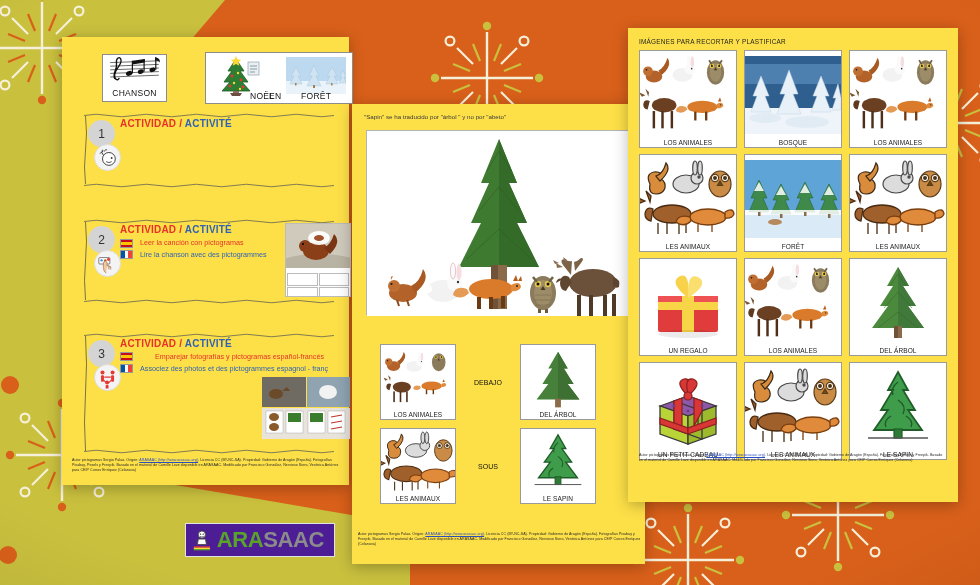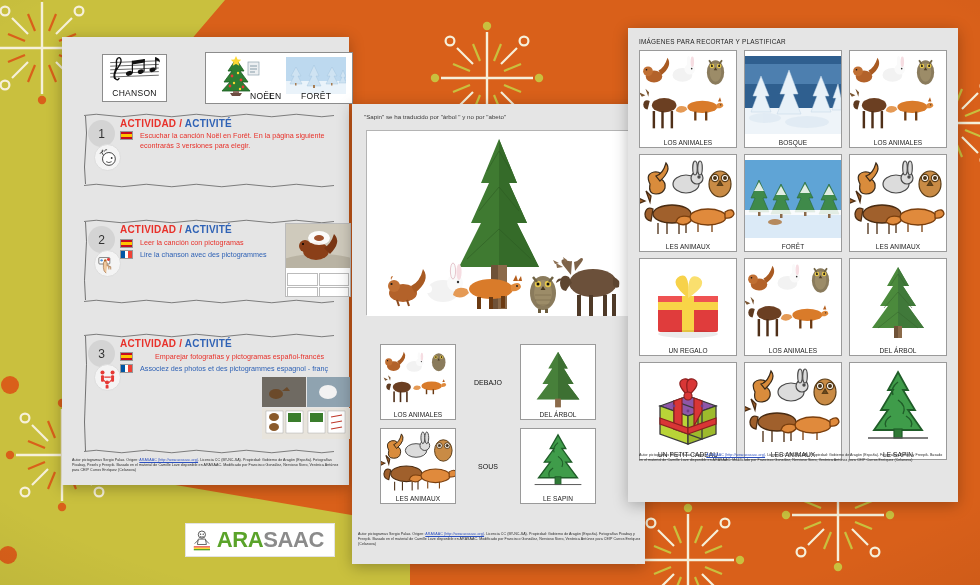--- a/index.html
+++ b/index.html
@@ -23,21 +23,21 @@
     background: #c9c03e;
     clip-path: polygon(0 0, 410px 70px, 410px 130px, 0 130px);
   }
   .vignette {
     position: absolute; inset: 0; pointer-events: none;
     background: radial-gradient(ellipse 120% 110% at 50% 45%, rgba(0,0,0,0) 55%, rgba(0,0,0,0.20) 100%);
   }
 
   
   .sheet {
-    position: absolute; background: #e5e5e5;
+    position: absolute; background: #fde047;
     box-shadow: 0 3px 14px rgba(0,0,0,0.28);
   }
   .sheet-left  { left: 62px;  top: 37px;  width: 287px; height: 448px; }
   .sheet-mid   { left: 352px; top: 104px; width: 293px; height: 460px; }
   .sheet-right { left: 628px; top: 28px;  width: 330px; height: 474px; }
 
   
   .card {
     border: 1px solid #9a9a9a; background: #fff;
     display: flex; flex-direction: column; align-items: center;
@@ -80,21 +80,21 @@
   .flag-es { background: linear-gradient(to bottom, #c60b1e 0 25%, #ffc400 25% 75%, #c60b1e 75% 100%); }
   .flag-fr { background: linear-gradient(to right, #0055a4 0 33.3%, #fff 33.3% 66.6%, #ef4135 66.6% 100%); }
 
   .footnote {
     position: absolute; font-size: 3.6px; line-height: 1.45; color: #2a2a2a;
     letter-spacing: .05px;
   }
   .footnote a { color: #2b4fbf; text-decoration: underline; }
 
   .arasaac-logo {
-    position: absolute; background: #ffffff; border: 1px solid #e3e3e3;
+    position: absolute; background: #4c1d95; border: 1px solid #e3e3e3;
     display: flex; align-items: center; gap: 5px; padding: 3px 10px 3px 6px;
   }
   .ara-green { color: #5aa32a; font-weight: bold; letter-spacing: -0.4px; }
   .ara-gray  { color: #8b8b8b; font-weight: bold; letter-spacing: -0.4px; }
 
   
   .mid-note { position: absolute; left: 12px; top: 9px; font-size: 6.2px; color: #3a3a3a; }
   .photo-frame {
     position: absolute; left: 14px; top: 26px; width: 265px; height: 185px;
     border: 1px solid #b4b4b4; background: #fff;
@@ -283,27 +283,20 @@
           <path d="M7 9 q-3 -3 -1 -6" fill="none" stroke="#333" stroke-width="1"></path>
           <path d="M5 6 l2 -2 M5 6 l-2 1" stroke="#333" stroke-width="0.9"></path>
           <path d="M8 5 q1 -3 3 -2" fill="none" stroke="#333" stroke-width="0.9"></path>
         </svg>
       </div>
       <div style="position:absolute;left:58px;top:81px;width:215px;">
         <div class="act-title">
           <span>ACTIVIDAD</span>
           <span>/</span>
           <span class="fr">ACTIVITÉ</span>
-        </div>
-        <div style="display:flex;gap:3px;margin-top:2px;">
-          <span class="flag flag-es"></span>
-          <div>
-            <div class="act-line es">Escuchar la canción Noël en Forêt. En la página siguiente</div>
-            <div class="act-line es">econtrarás 3 versiones para elegir.</div>
-          </div>
         </div>
       </div>
     </div>
 
     <div>
       <svg class="squiggle" style="position:absolute;left:22px;top:182px;width:250px;" viewBox="0 0 250 6" preserveAspectRatio="none">
         <path d="M0 3 q12 -3 25 0 t25 0 t25 0 t25 0 t25 0 t25 0 t25 0 t25 0 t25 0 t25 0" fill="none" stroke="#555" stroke-width="0.8"></path>
       </svg>
       <svg style="position:absolute;left:22px;top:185px;width:3px;height:78px;" viewBox="0 0 3 78" preserveAspectRatio="none">
         <path d="M1.5 0 q2 19 0 39 q-2 19 0 39" fill="none" stroke="#555" stroke-width="0.8"></path>

